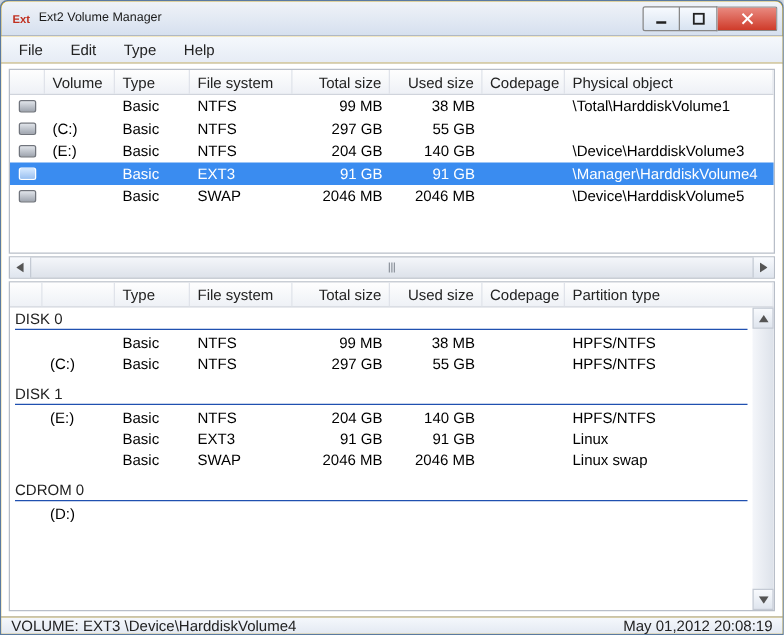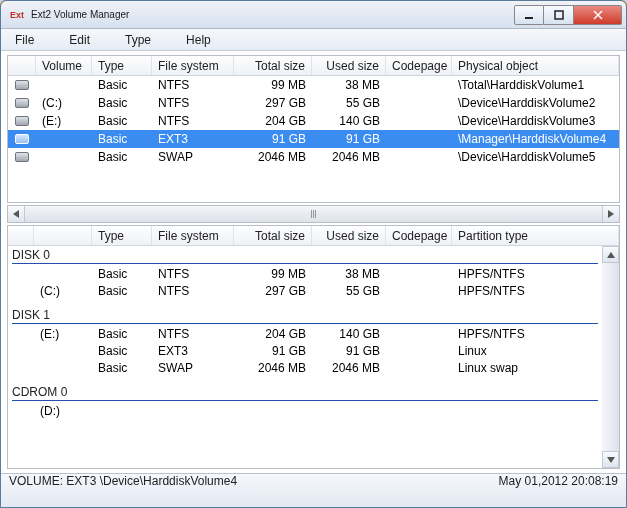--- a/index.html
+++ b/index.html
@@ -10,21 +10,21 @@
 .titlebar { height: 28px; background: linear-gradient(#f0f3f8,#d6e0ef); border-radius: 6px 6px 0 0; display: flex; align-items: center; padding: 0 4px 0 8px; border-bottom: 1px solid #b0b8c4; }
 .titlebar .icon { width: 16px; height: 16px; margin-right: 6px; display:flex; align-items:center; justify-content:center; font-size:9px; font-weight:bold; color:#c03020;}
 .titlebar .title { flex: 1; color: #1a1a1a; font-size: 10px; }
 .winbtns { display: flex; gap: 0; }
 .winbtn { width: 30px; height: 20px; border: 1px solid #888; background: linear-gradient(#f7fafe,#d8e3f1); display:flex; align-items:center; justify-content:center; font-family: Arial; font-size:11px; cursor:pointer;}
 .winbtn.min { border-radius: 2px 0 0 2px; }
 .winbtn.max { border-left:none; }
 .winbtn.close { width:48px; border-left:none; border-radius:0 2px 2px 0; background: linear-gradient(#e98a80,#cf3b2a); color:#fff;}
 .winbtn svg { width:10px; height:10px; }
 
-.menubar { height: 22px; background: linear-gradient(#f5f8fc,#e6ecf5); border-bottom: 1px solid #c5cbd4; display:flex; align-items:center; padding: 0 4px; gap:15px;}
+.menubar { height: 22px; background: linear-gradient(#f5f8fc,#e6ecf5); border-bottom: 1px solid #c5cbd4; display:flex; align-items:center; padding: 0 4px; gap:2px;}
 .menuitem { padding: 2px 10px; color:#222; cursor:pointer; }
 
 .content { flex:1; display:flex; flex-direction:column; padding: 4px 6px; gap:2px; background:#fff; overflow:hidden;}
 
 .pane { border:1px solid #b8bec8; background:#fff; }
 .pane.top { height: 148px; overflow:auto;}
 .pane.bottom { flex:1; overflow:auto; position:relative;}
 
 .th-row { display:flex; height:20px; background: linear-gradient(#fefefe,#eef1f6); border-bottom:1px solid #d0d4dc; position:sticky; top:0;}
 .th { border-right:1px solid #e0e3ea; padding: 2px 6px; color:#222; display:flex; align-items:center; overflow:hidden;}
@@ -62,21 +62,21 @@
 .b-row { display:flex; height:17px;}
 .b-ico { width:26px; flex:none;}
 .b-vol { width:58px; flex:none;}
 .b-type { width:60px; flex:none;}
 .b-fs { width:82px; flex:none;}
 .b-tot { width:78px; flex:none;}
 .b-used { width:74px; flex:none;}
 .b-cp { width:66px; flex:none;}
 .b-part { flex:1;}
 
-.statusbar { height:34px; border-top:1px solid #bcc2cc; background: linear-gradient(#f5f8fc,#e3e9f2); display:flex; align-items:flex-start; padding:0 8px; font-size:12px; color:#222;}
+.statusbar { height:14px; border-top:1px solid #bcc2cc; background: linear-gradient(#f5f8fc,#e3e9f2); display:flex; align-items:center; padding:0 8px; font-size:12px; color:#222;}
 .statusbar .left{flex:1;}
 
 
 .vscroll-ph { position:absolute; right:0; top:20px; bottom:0; width:17px; background: linear-gradient(90deg,#f4f6fa,#dde2ea);}
 .vscroll-ph .a{position:absolute; left:0; width:100%; height:17px; background:linear-gradient(#f8fafd,#dfe5ee); border:1px solid #c4cad4; display:flex;align-items:center;justify-content:center;}
 .vscroll-ph .a.top{top:0;} .vscroll-ph .a.bot{bottom:0;}
 </style>
 </head>
 <body>
 
@@ -141,21 +141,20 @@
           <div class="row">
             <div class="cell c-ico">
               <div class="disk-ico"></div>
             </div>
             <div class="cell c-vol">(C:)</div>
             <div class="cell c-type">Basic</div>
             <div class="cell c-fs">NTFS</div>
             <div class="cell c-tot right">297 GB</div>
             <div class="cell c-used right">55 GB</div>
             <div class="cell c-cp"></div>
-            <div class="cell c-phys">\Device\HarddiskVolume2</div>
           </div>
           <div class="row">
             <div class="cell c-ico">
               <div class="disk-ico"></div>
             </div>
             <div class="cell c-vol">(E:)</div>
             <div class="cell c-type">Basic</div>
             <div class="cell c-fs">NTFS</div>
             <div class="cell c-tot right">204 GB</div>
             <div class="cell c-used right">140 GB</div>

